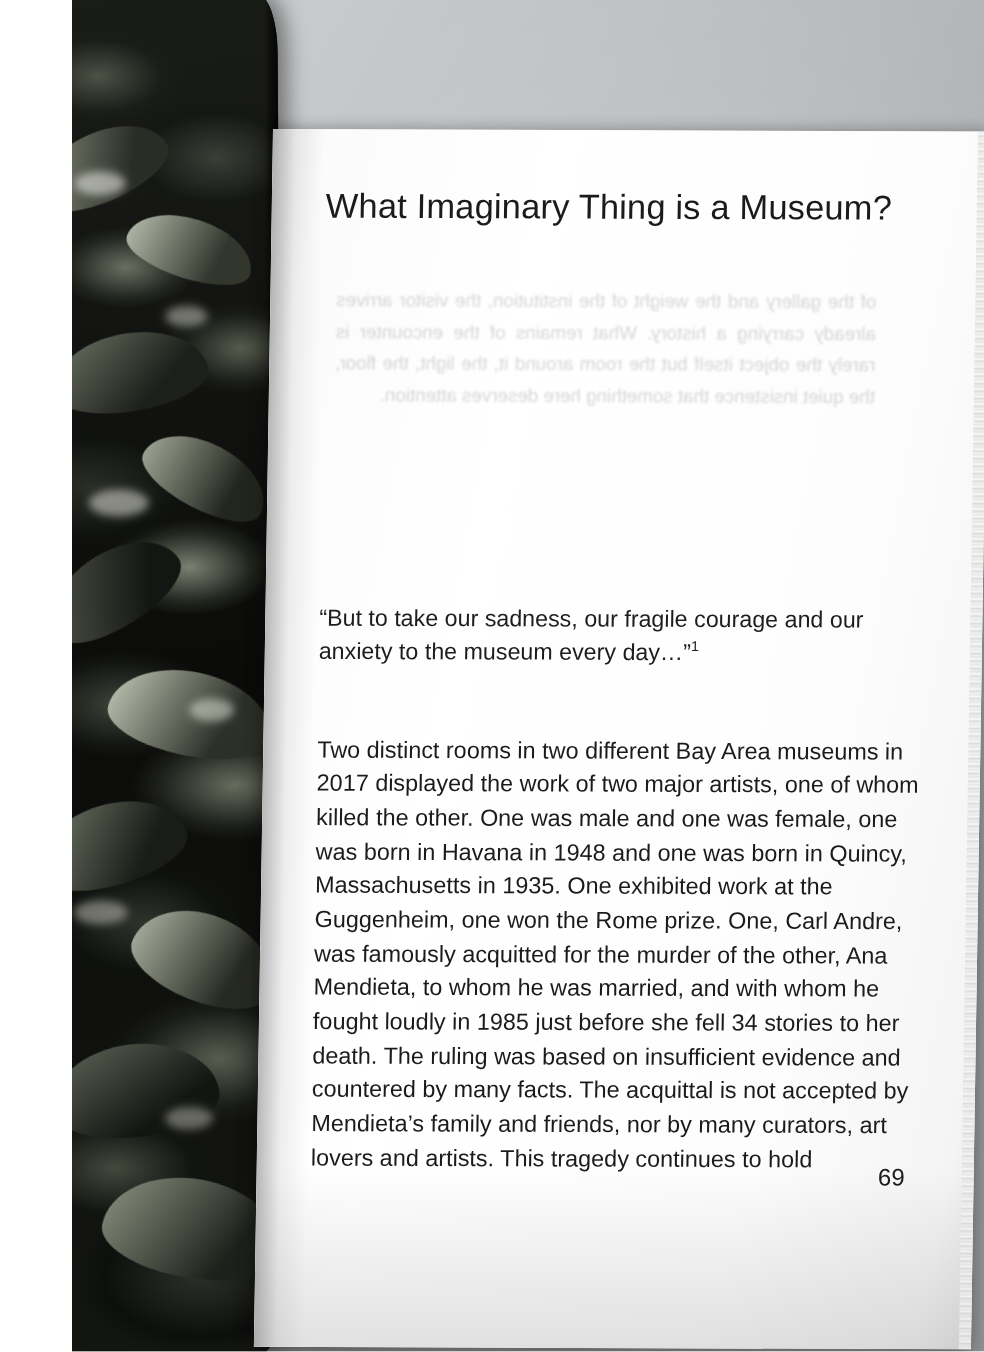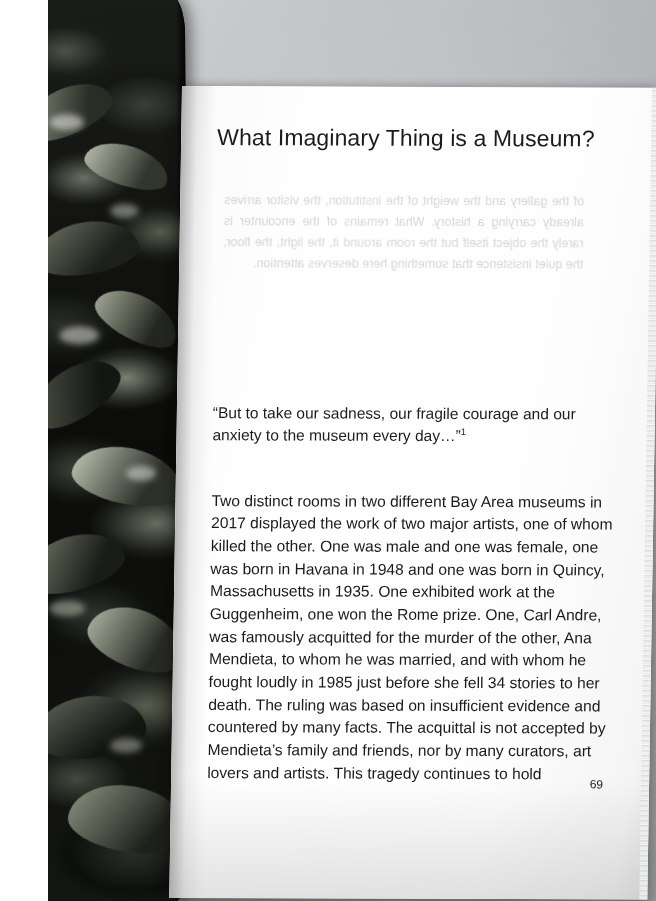--- a/index.html
+++ b/index.html
@@ -182,21 +182,21 @@
     font-size: 15.6px;
     line-height: 1.455;
     color: #1b1b19;
     text-align: left;
   }
 
   .folio {
     position: absolute;
     right: 46px;
     top: 690px;
-    font-size: 12px;
+    font-size: 16px;
     color: #1b1b19;
   }
 </style>
 </head>
 <body>
 
 <div id="photo">
 
   <div class="surface"></div>
   <div class="surface-vignette"></div>

